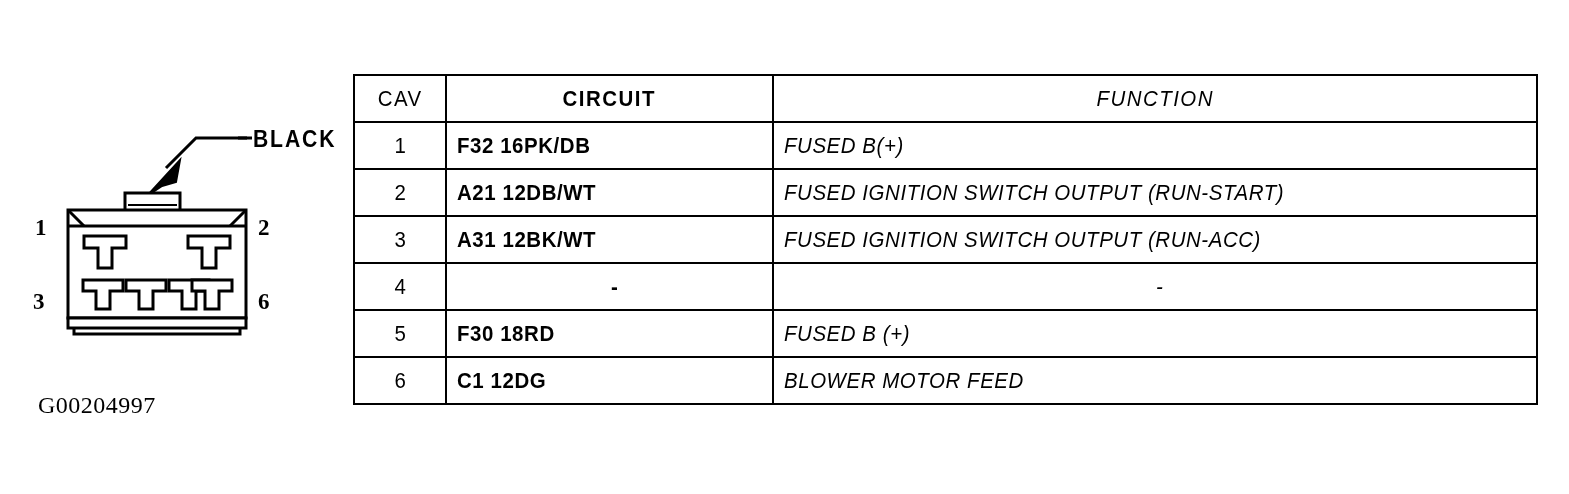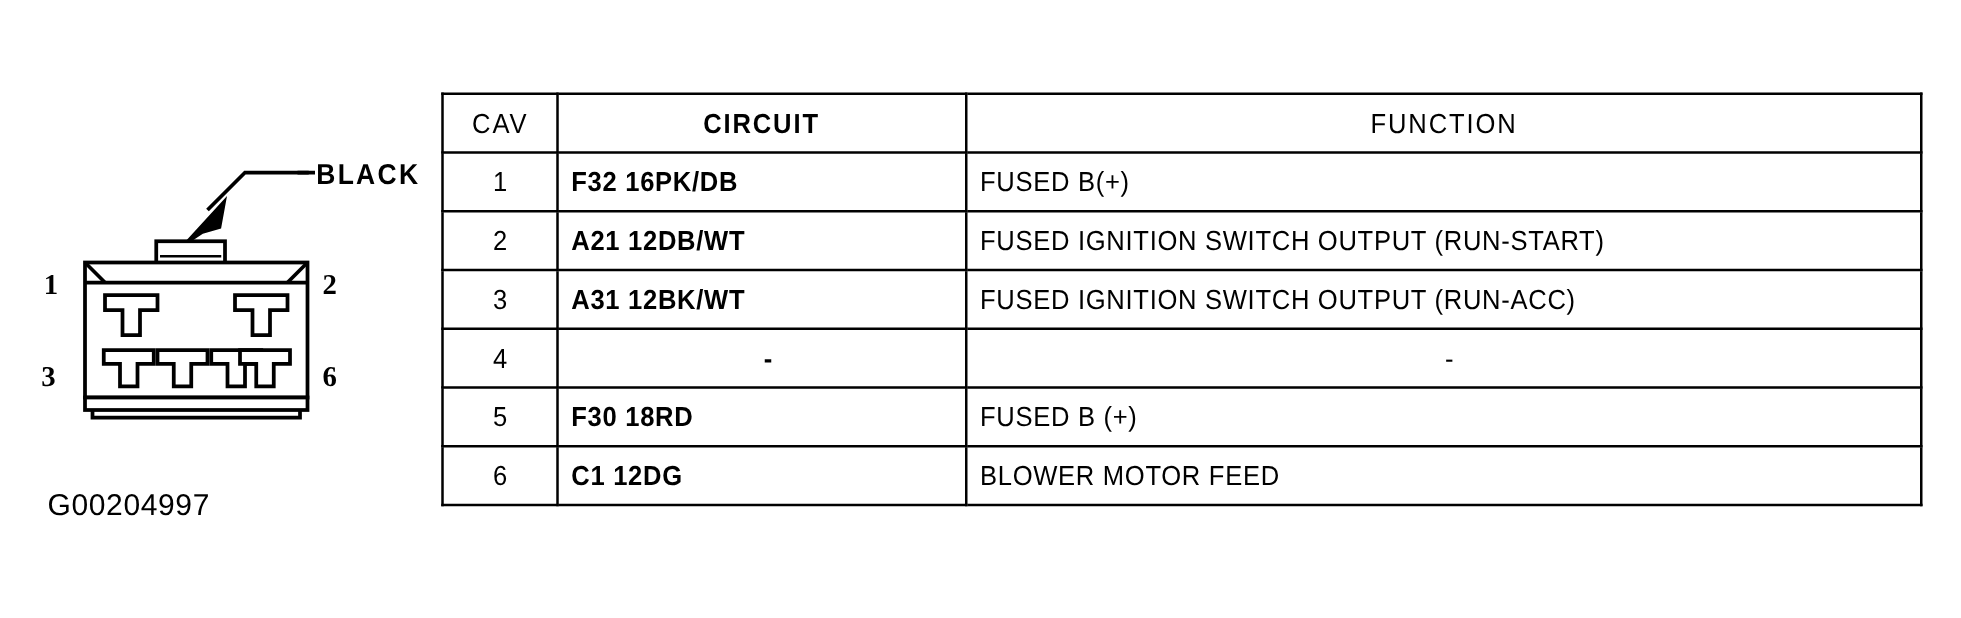--- a/index.html
+++ b/index.html
@@ -38,21 +38,21 @@
     white-space:nowrap;
   }
   .pin-1{left:35px;top:216px;}
   .pin-2{left:258px;top:216px;}
   .pin-3{left:33px;top:290px;}
   .pin-6{left:258px;top:290px;}
 
   .figure-id{
     position:absolute;
     left:38px;top:393px;
-    font-family:Liberation Sans, sans-serif;
+    font-family:Liberation Serif, serif;
     font-size:24px;
     font-weight:400;
     letter-spacing:0.5px;
     line-height:1;
     white-space:nowrap;
   }
 
   
   .pinout-table{
     position:absolute;
@@ -70,21 +70,21 @@
     font-weight:400;
     letter-spacing:0.6px;
     line-height:1;
     vertical-align:middle;
     transform-origin:left center;
     white-space:nowrap;
     overflow:hidden;
   }
   .pinout-table .c-cav{width:90px;text-align:center;padding-left:0;}
   .pinout-table .c-cir{width:325px;font-weight:bold;}
-  .pinout-table .c-fun{width:762px;}
+  .pinout-table .c-fun{width:762px;font-style:italic;}
   .pinout-table thead th{
     text-align:center;
     padding-left:0;
     letter-spacing:1.6px;
     border-radius:17px;
   }
   .cell-txt{display:inline-block;transform:scaleX(0.93);transform-origin:left center;}
   .c-cav .cell-txt,.pinout-table thead .cell-txt{transform-origin:center center;}
   .dash-cell{text-align:center;padding-left:0;}
 </style>

